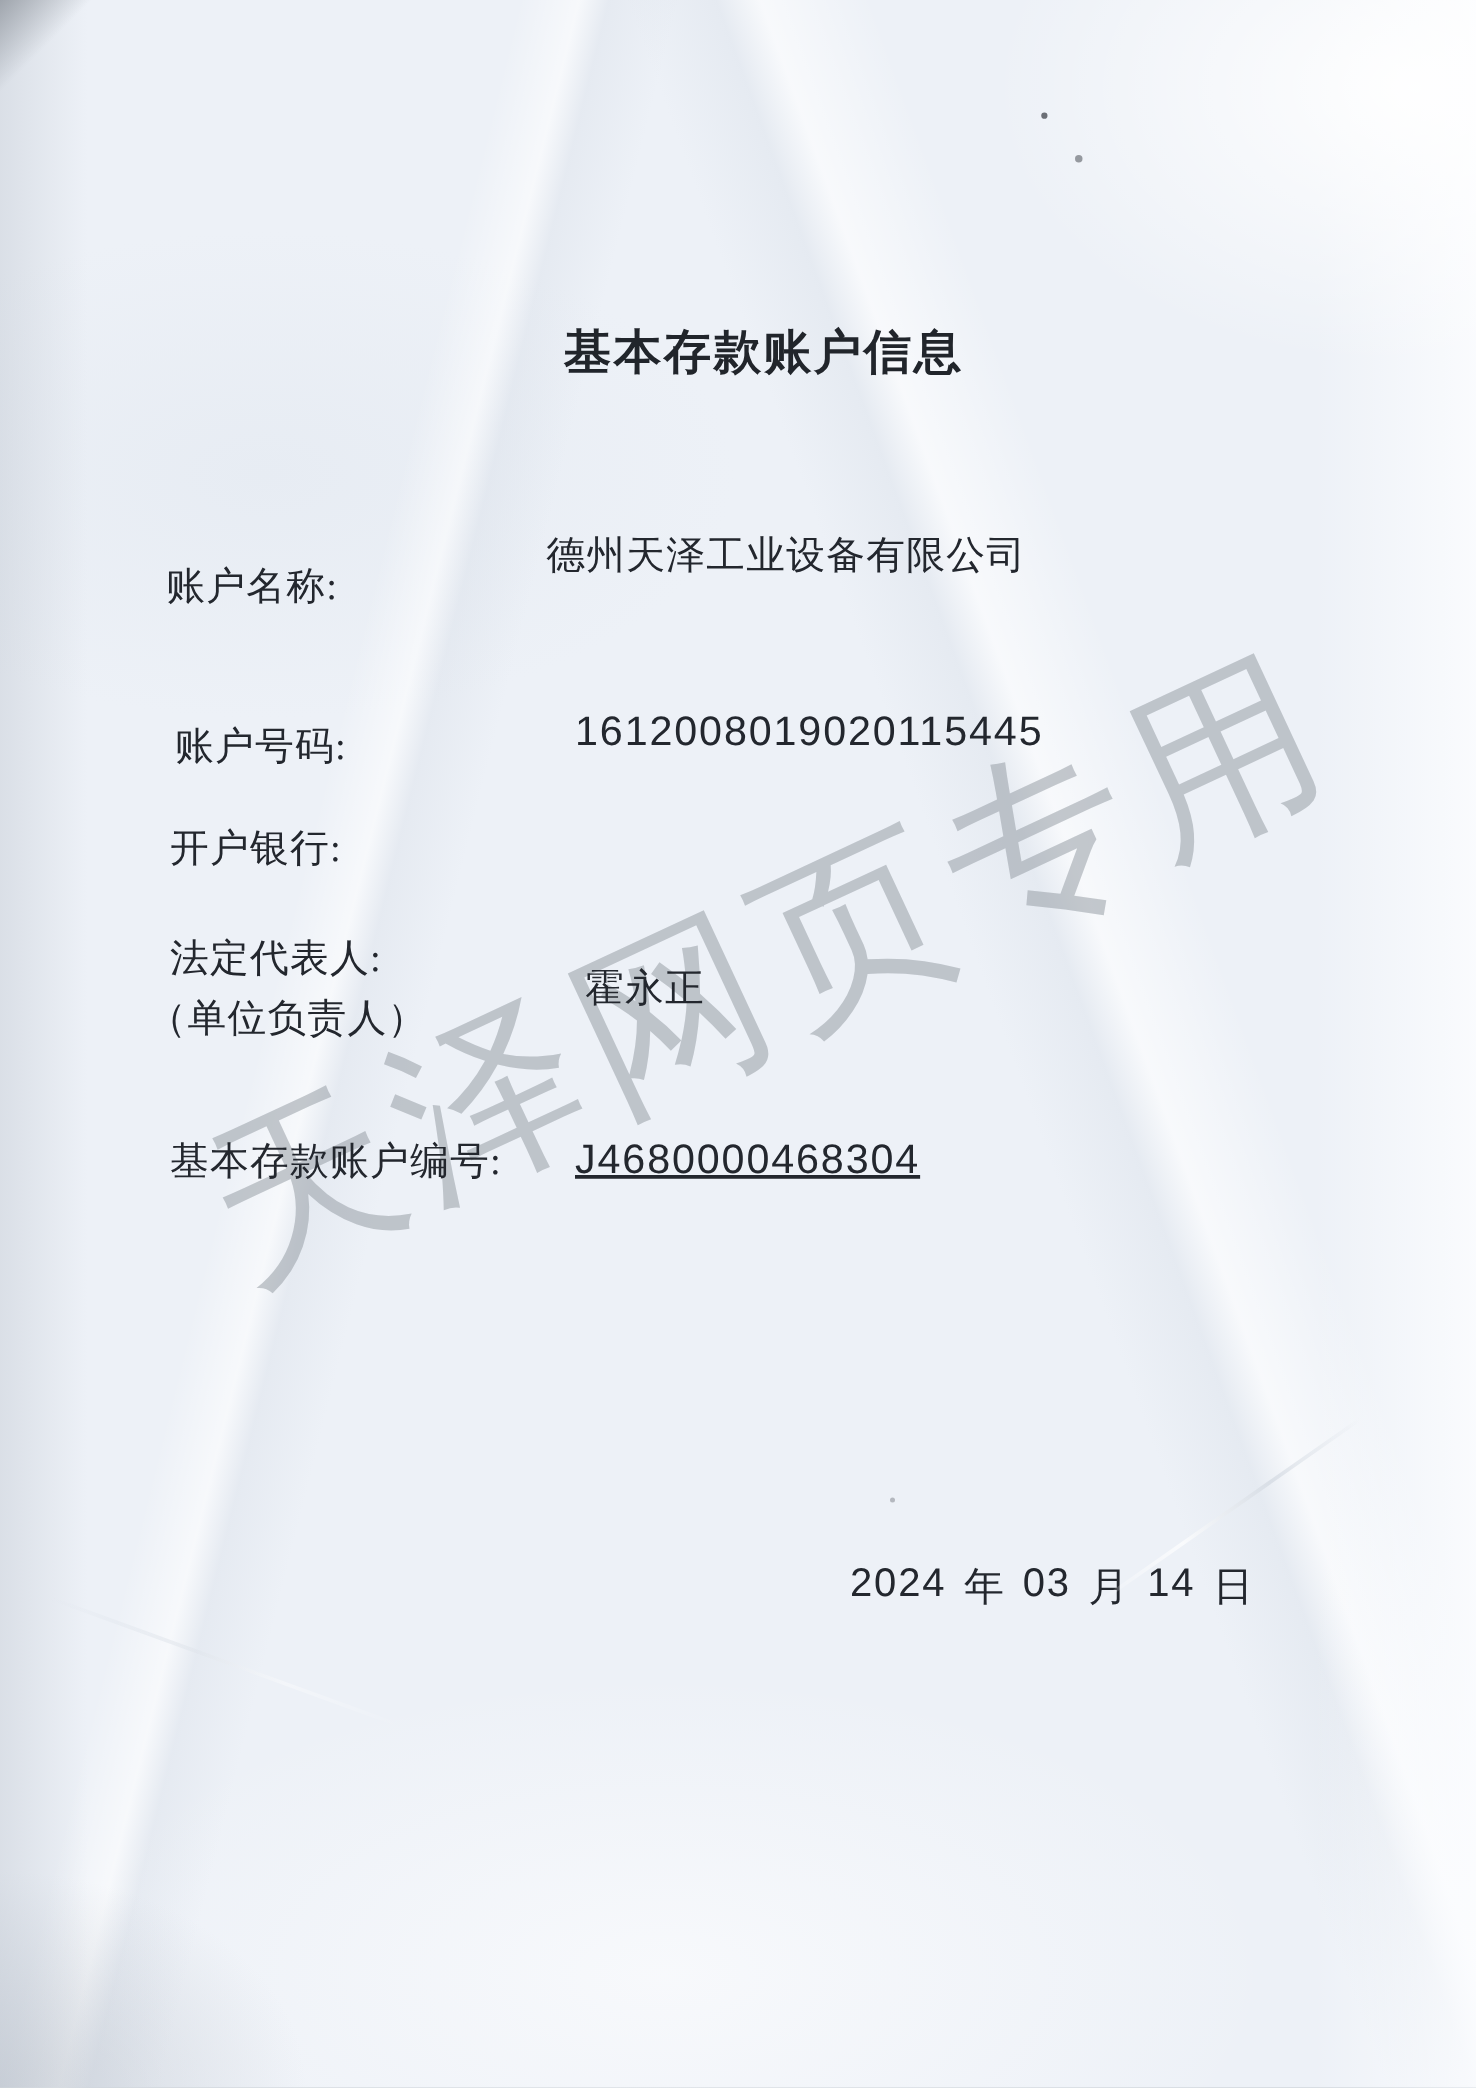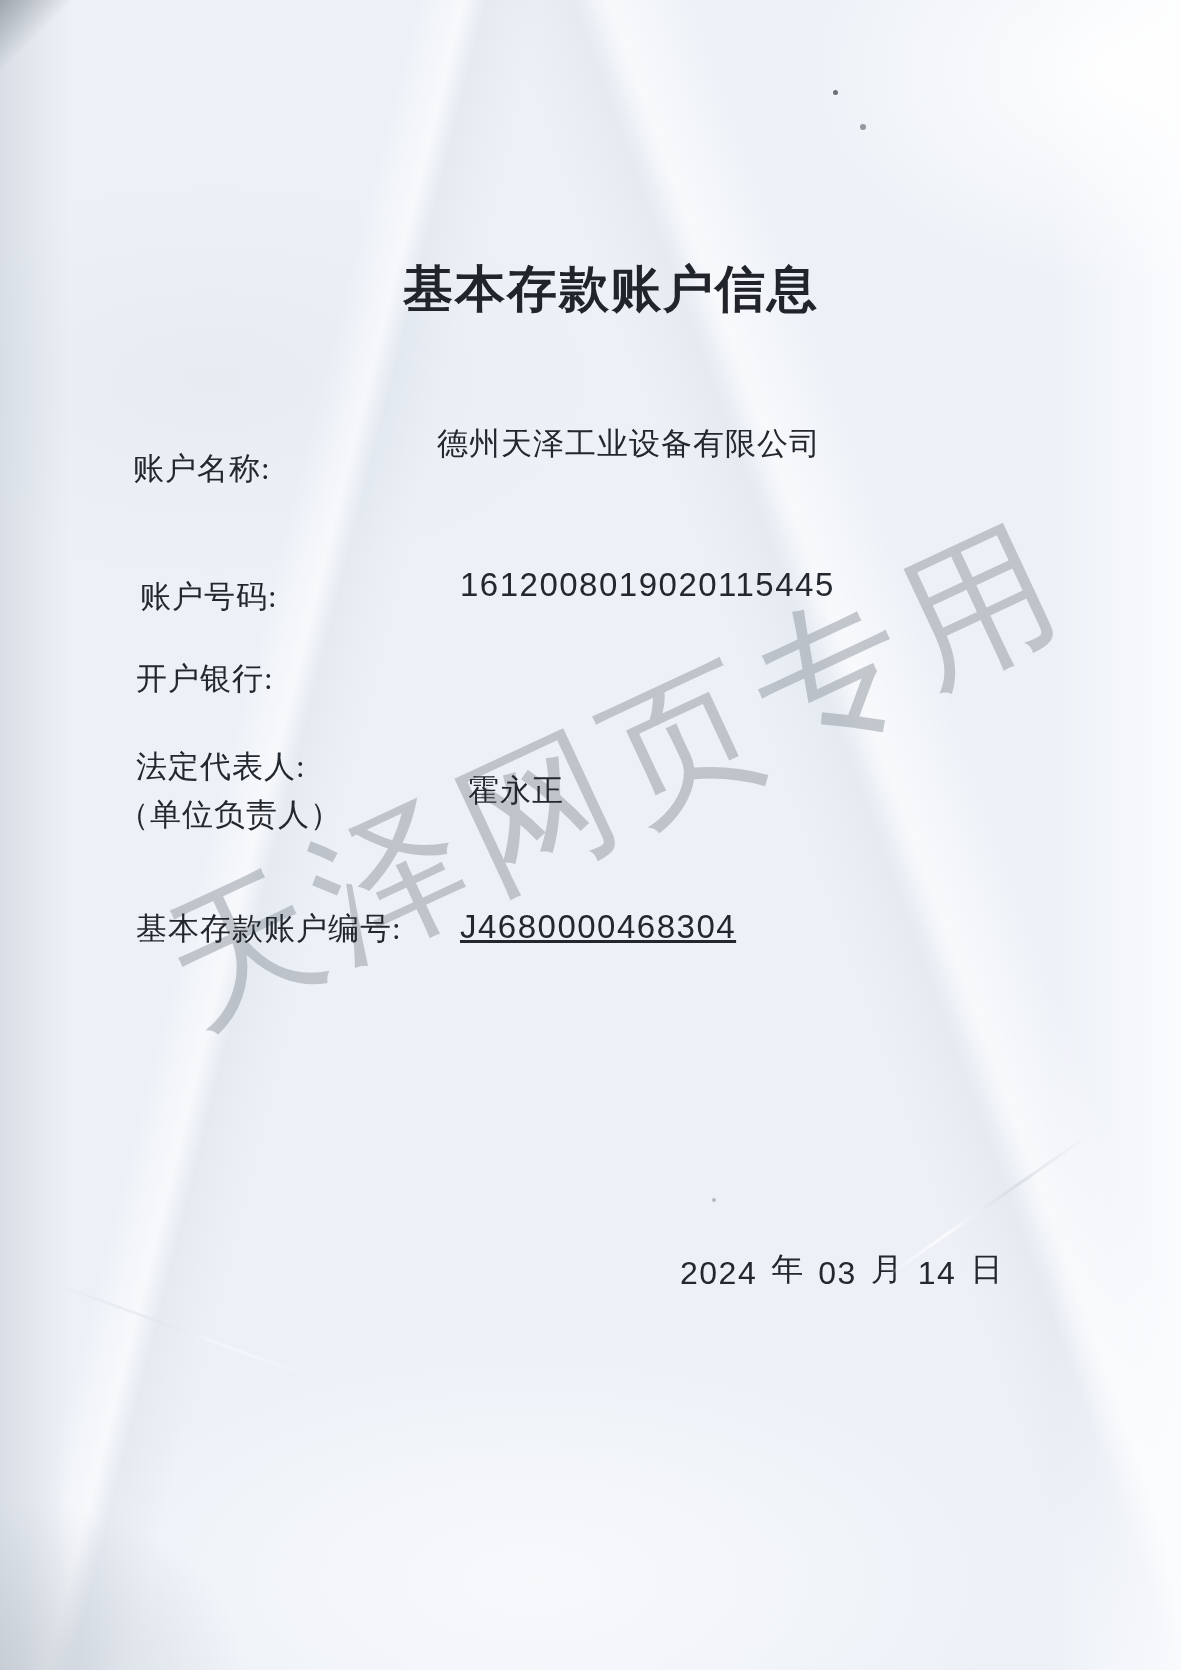--- a/index.html
+++ b/index.html
@@ -41,34 +41,34 @@
     transform:translate(-50%,-50%) rotate(-25deg);
     font-family:"Liberation Sans",sans-serif;
     font-size:150px;font-weight:400;
     letter-spacing:12px;white-space:nowrap;
     color:var(--watermark);
     user-select:none;pointer-events:none;
   }
   .doc-title{
     position:absolute;left:611px;top:256px;
     transform:translateX(-50%);
-    font-size:50px;font-weight:700;letter-spacing:2px;
+    font-size:38px;font-weight:700;letter-spacing:2px;
     white-space:nowrap;color:#21252b;
   }
   .label,.value{position:absolute;font-size:31px;white-space:nowrap;letter-spacing:1px;}
   .num{font-family:"Liberation Sans",sans-serif;letter-spacing:1.5px;}
   
   .l1{left:133px;top:430px;margin-top:18px;} .v1{left:437px;top:423px;}
   .l2{left:140px;top:576px;} .v2{left:460px;top:566px;font-size:33px;}
   .l3{left:136px;top:658px;text-align:center;} .v3{left:437px;top:660px;}
   .l4a{left:136px;top:746px;} .l4b{left:118px;top:794px;} .v4{left:468px;top:770px;text-align:right;}
   .l5{left:136px;top:908px;} .v5{left:460px;top:908px;font-size:33px;text-decoration:underline;}
   .date-row{
     position:absolute;left:680px;top:1248px;
-    display:flex;align-items:flex-end;gap:14px;
+    display:flex;align-items:flex-start;gap:14px;
     font-size:32px;letter-spacing:1px;
   }
   .speck{position:absolute;background:#4a4e55;border-radius:50%;opacity:0.8;}
   .speck.s1{left:833px;top:90px;width:5px;height:5px;}
   .speck.s2{left:860px;top:124px;width:6px;height:6px;opacity:0.55;}
   .speck.s3{left:712px;top:1198px;width:4px;height:4px;opacity:0.35;}
   .crease-line{
     position:absolute;pointer-events:none;
     background:linear-gradient(to bottom, rgba(205,212,221,0.0), rgba(205,212,221,0.6), rgba(255,255,255,0.7), rgba(205,212,221,0.0));
   }

